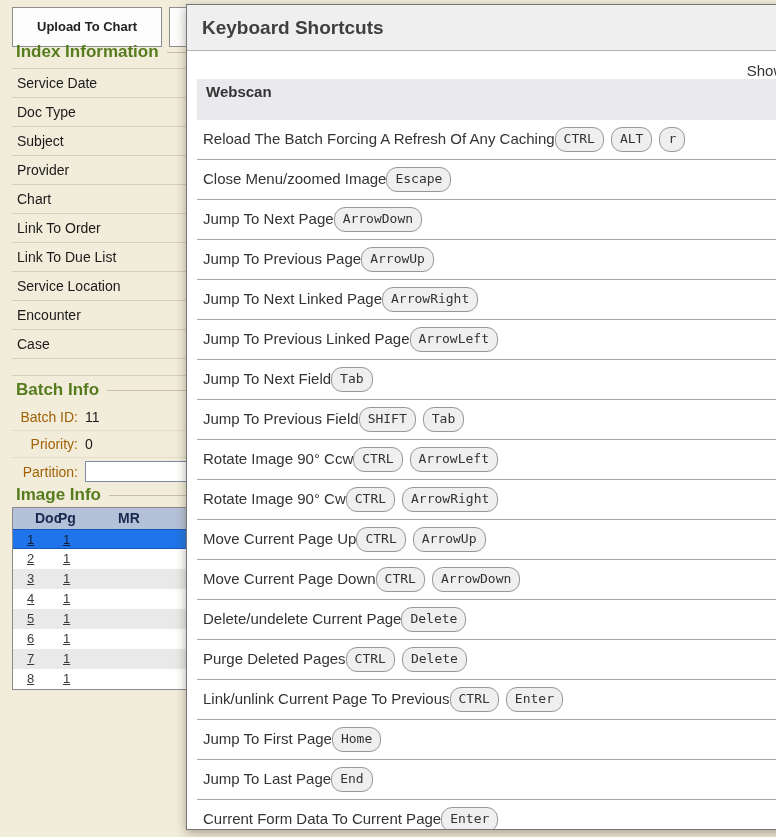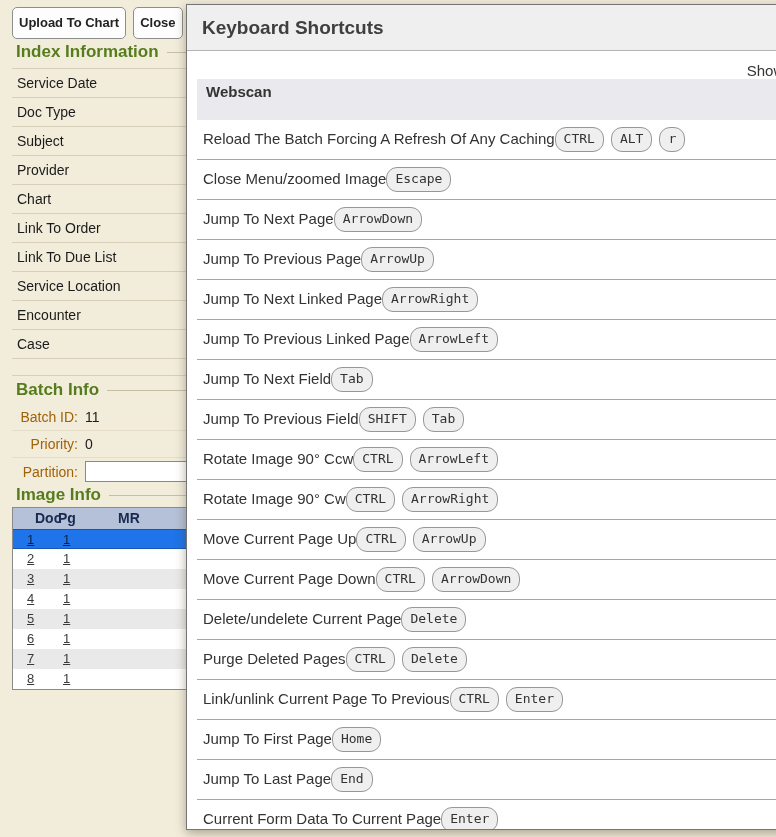--- a/index.html
+++ b/index.html
@@ -5,23 +5,23 @@
   * { box-sizing: border-box; }
   html,body { margin:0; padding:0; }
   body {
     width:776px; height:837px; position:relative; overflow:hidden;
     background:#f2ecdb; font-family:"Liberation Sans", sans-serif; color:#1a1a1a;
   }
 
   
   .toolbar { position:absolute; top:7px; left:12px; display:flex; align-items:center; gap:7px; }
   .btn {
-    background:#fdfdfd; border:1px solid #8e8e8e; border-radius:5px;
+    background:#fdfdfd; border:1px solid #8e8e8e; border-radius:0;
     font-family:"Liberation Sans", sans-serif; font-weight:bold; font-size:13px; color:#222;
-    padding:3px 6px 4px; height:32px; line-height:16px; cursor:pointer;
+    padding:3px 24px 4px; height:40px; line-height:16px; cursor:pointer;
   }
   .help-icon {
     width:18px; height:18px; border-radius:50%; background:#141414; color:#fff;
     font-weight:bold; font-size:13px; display:flex; align-items:center; justify-content:center;
   }
 
   .section-heading {
     position:absolute; left:16px; right:0; display:flex; align-items:center; gap:8px;
     color:#567c1e; font-weight:bold; font-size:17px;
   }

